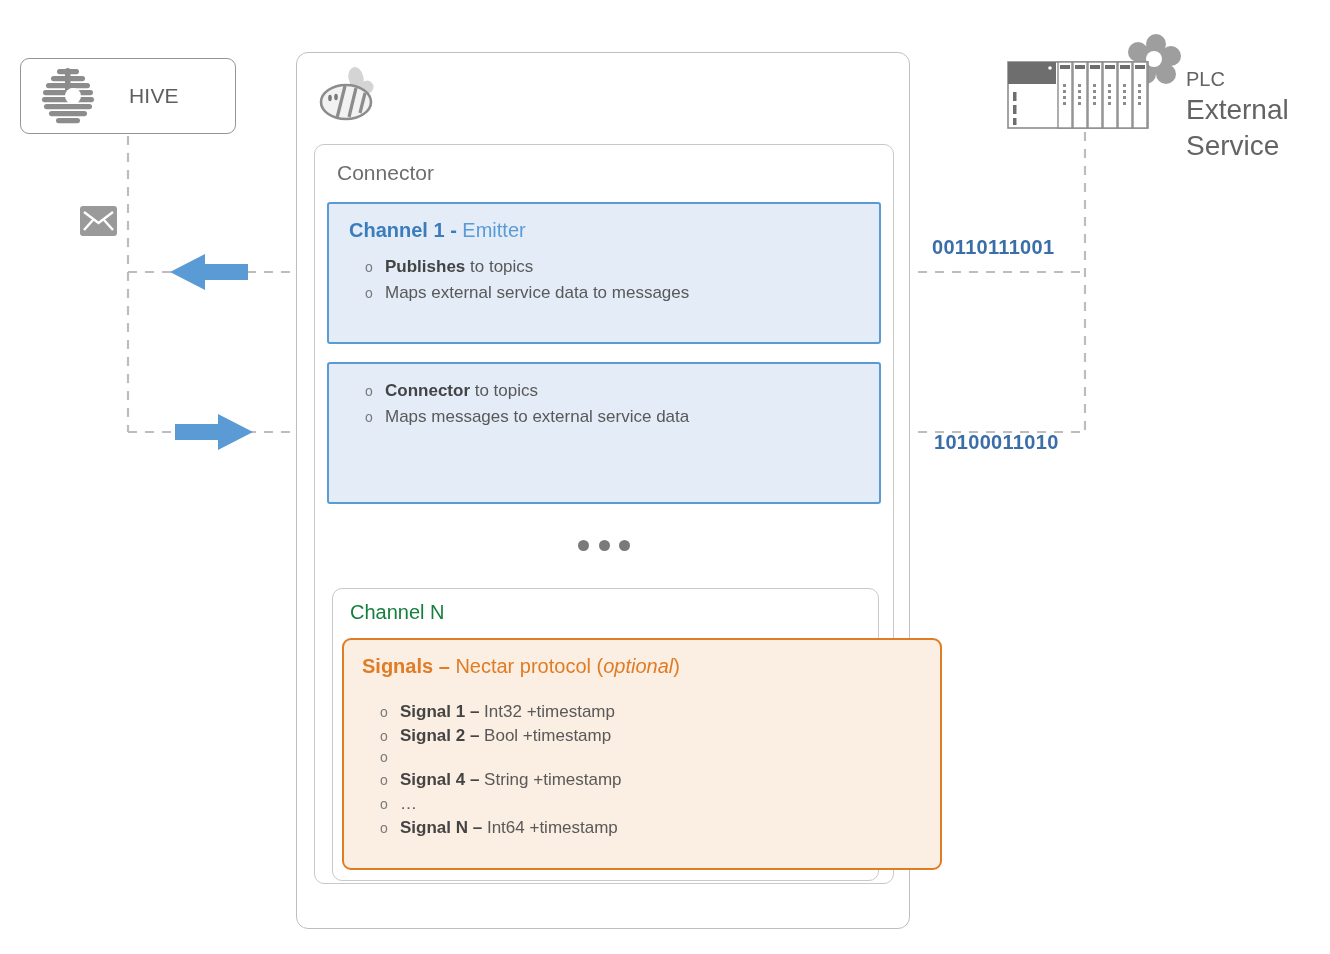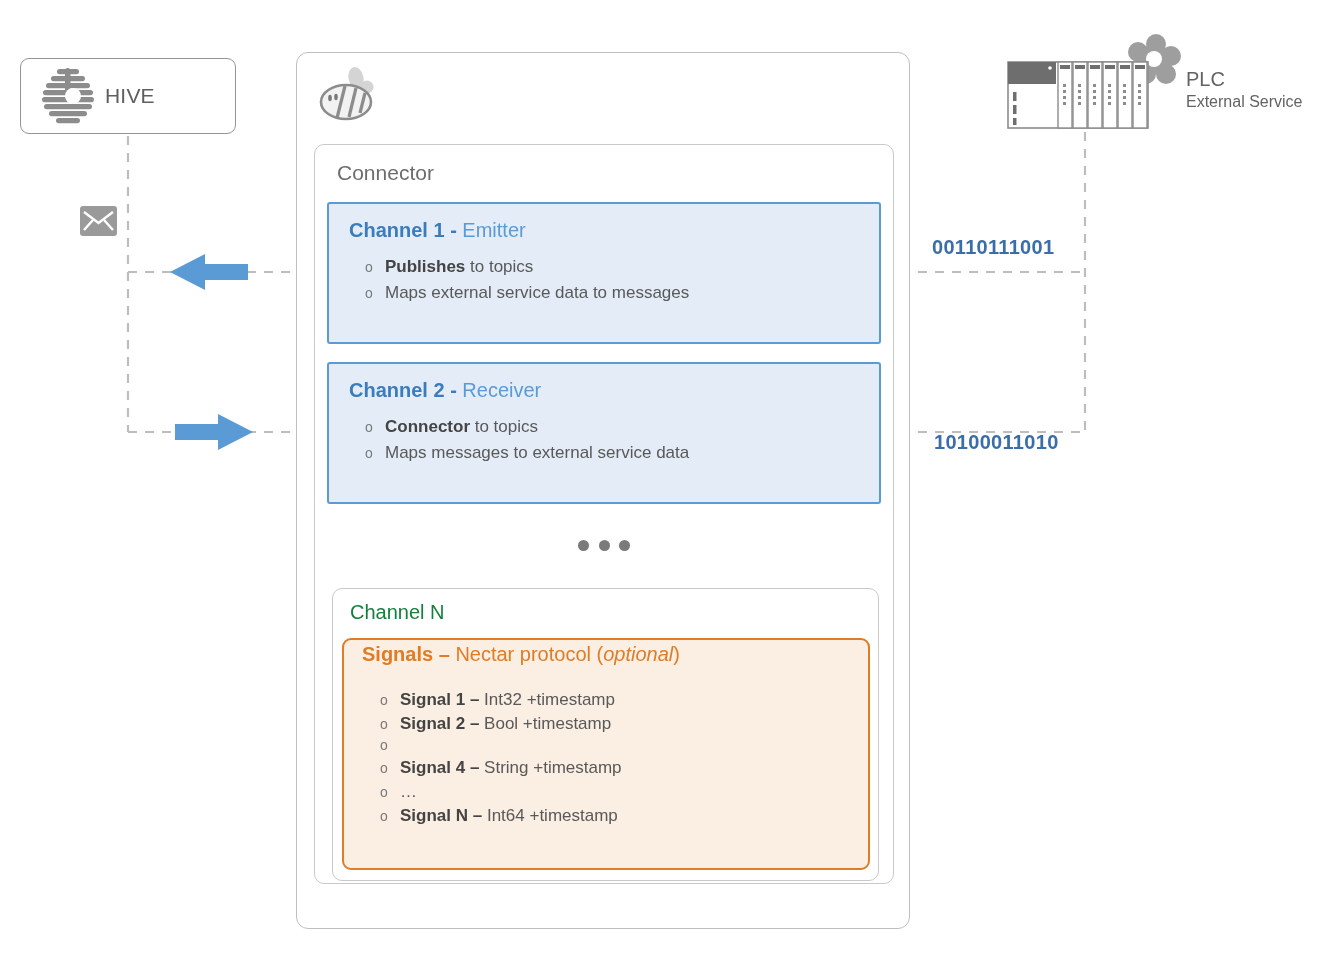--- a/index.html
+++ b/index.html
@@ -17,21 +17,21 @@
   
   #hive-box {
     left: 20px; top: 58px; width: 216px; height: 76px;
     border: 1.6px solid #949494;
     border-radius: 9px;
     background: #ffffff;
     display: flex; align-items: center;
   }
   #hive-icon { width: 62px; height: 56px; margin-left: 16px; flex: none; }
   #hive-label {
-    margin-left: 6px;
+    margin-left: 30px;
     font-size: 21px; color: #5e5e5e; letter-spacing: .2px;
   }
 
   
   #envelope-icon { left: 80px; top: 206px; width: 37px; height: 30px; }
 
   
   #wires { left: 0; top: 0; width: 1330px; height: 954px; pointer-events: none; }
 
   
@@ -95,39 +95,39 @@
     border-radius: 10px;
     background: #ffffff;
   }
   #channel-n-label {
     position: absolute; left: 17px; top: 12px;
     font-size: 20px; color: #15803d;
   }
 
   
   #signals-card {
-    left: 342px; top: 638px; width: 528px; height: 232px;
+    left: 342px; top: 638px; width: 600px; height: 232px;
     border: 2px solid #e07c24;
     border-radius: 9px;
     background: #fbeee2;
-    padding: 2px 18px;
+    padding: 14px 18px;
   }
   #signals-title { font-size: 20px; color: #e07c24; line-height: 1.2; }
   #signals-title .bold { font-weight: bold; }
   #signals-title .ital { font-style: italic; }
   #signal-list { margin-top: 22px; }
   #signal-list li { font-size: 17px; color: #595959; line-height: 1.42; display: flex; align-items: baseline; }
   #signal-list li .marker { width: 38px; flex: none; font-size: 14px; color: #7a7a7a; padding-left: 18px; }
   #signal-list li .txt strong { font-weight: bold; color: #444; }
 
   
   #plc-graphic { left: 1006px; top: 30px; width: 175px; height: 100px; }
   #plc-labels { left: 1186px; top: 66px; }
   #plc-name { font-size: 20px; color: #636363; line-height: 1.3; }
-  #plc-sub { font-size: 16px; color: #636363; line-height: 1.3; }
+  #plc-sub { font-size: 28px; color: #636363; line-height: 1.3; }
 
   
   .binary-label {
     font-size: 20px; font-weight: bold; color: #3b6ea8;
     letter-spacing: .3px;
     font-family: "Liberation Sans", sans-serif;
   }
   #binary-1 { left: 932px; top: 236px; }
   #binary-2 { left: 934px; top: 431px; }
 </style>
@@ -215,23 +215,20 @@
         <span class="txt"><strong>Publishes</strong><span> to topics</span></span>
       </li>
       <li>
         <span class="marker">o</span>
         <span class="txt"><strong></strong><span>Maps external service data to messages</span></span>
       </li>
     </ul>
   </div>
 
   <div id="channel-2" class="abs channel-card">
-    <div class="channel-title">
-      <span class="bold">Channel 2</span><span class="bold"> - </span><span class="light">Receiver</span>
-    </div>
     <ul class="bullets">
       <li>
         <span class="marker">o</span>
         <span class="txt"><strong>Connector</strong><span> to topics</span></span>
       </li>
       <li>
         <span class="marker">o</span>
         <span class="txt"><strong></strong><span>Maps messages to external service data</span></span>
       </li>
     </ul>

